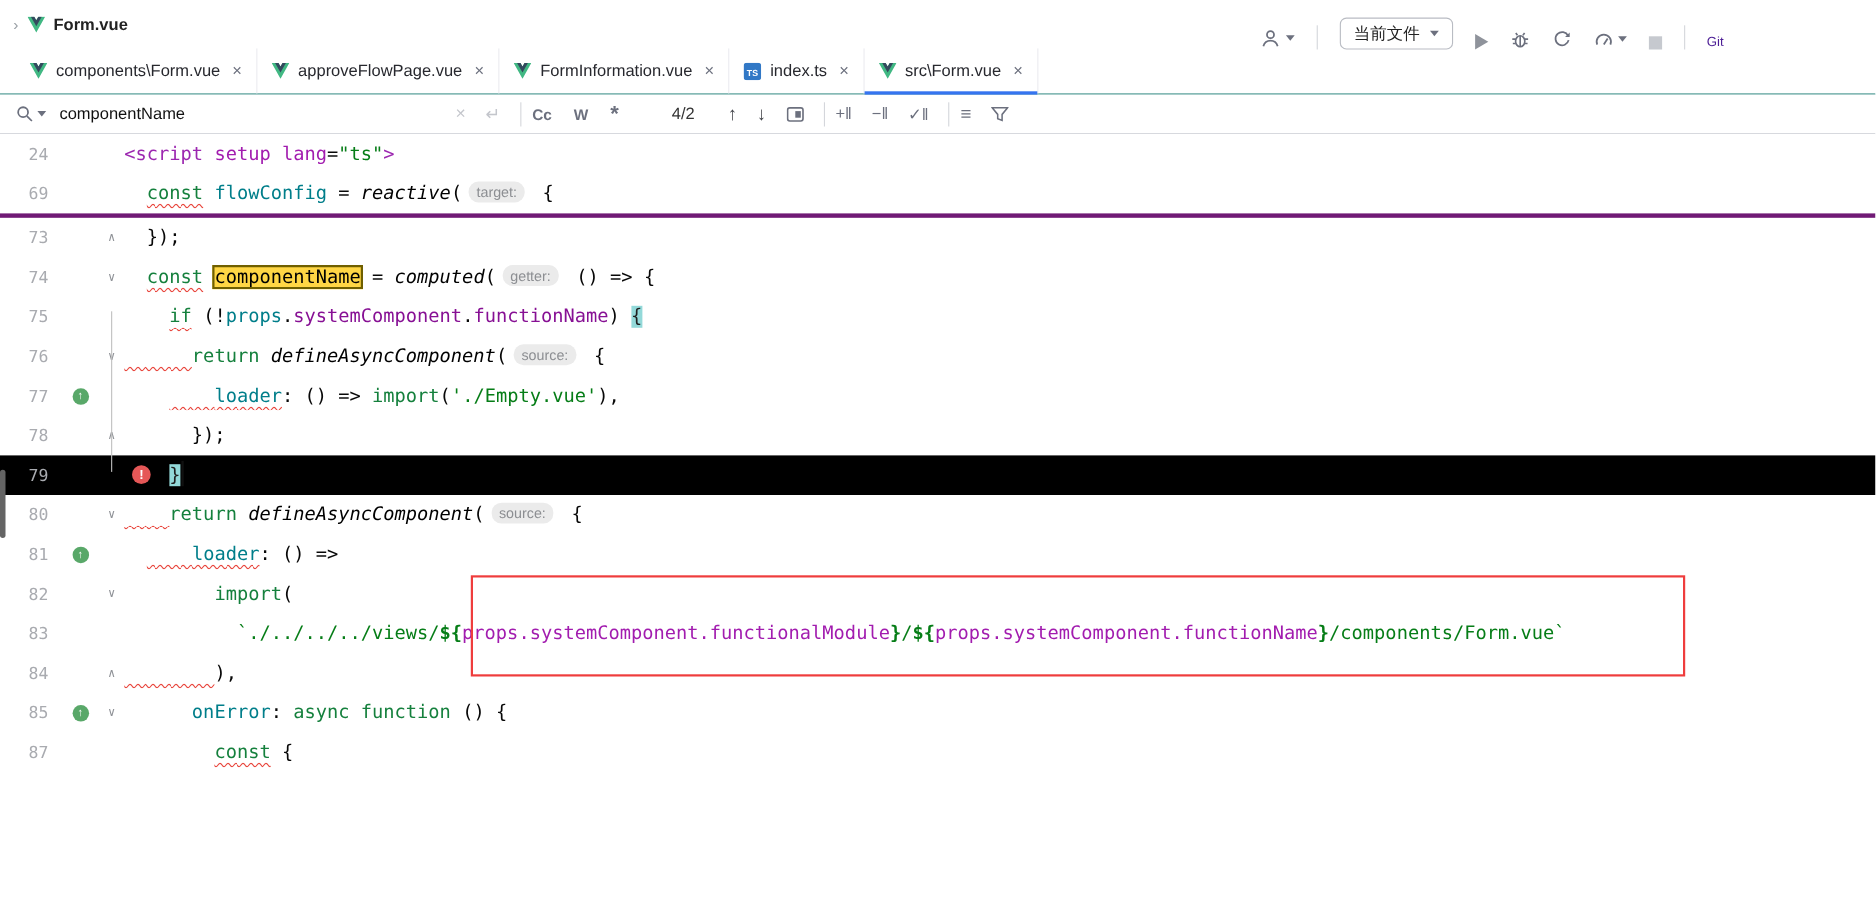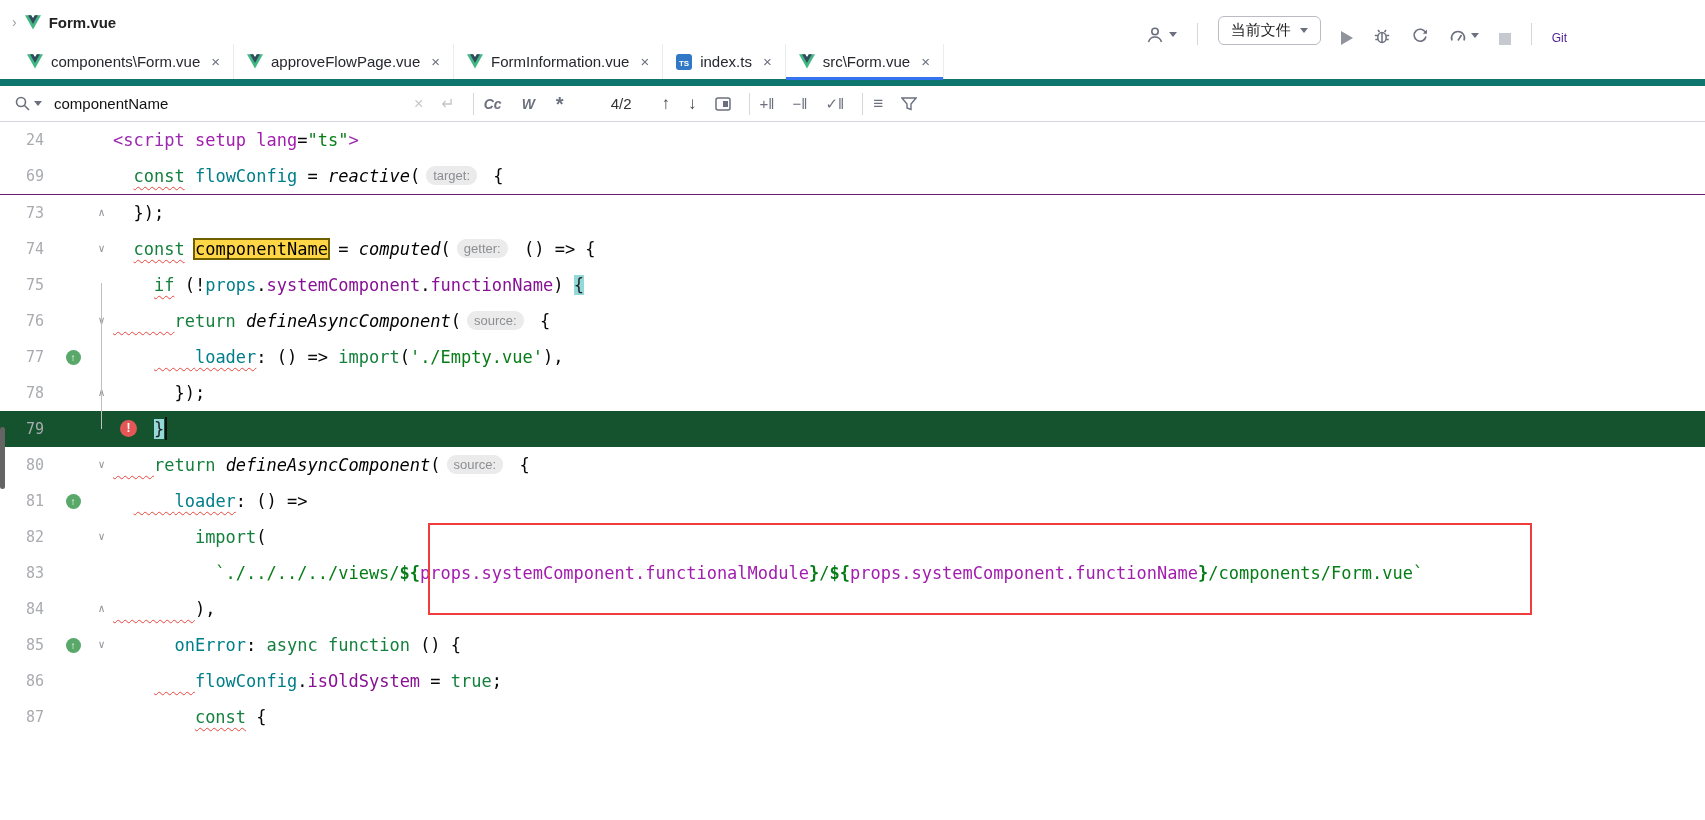--- a/index.html
+++ b/index.html
@@ -18,43 +18,43 @@
   .tb-right { margin-left:auto; display:flex; align-items:flex-end; gap:20px; padding-right:126px;margin-top:16px; }
   .icon-btn { display:flex; align-items:center; gap:4px; color:#6c707e; cursor:default; }
   .cdown { width:0; height:0; border-left:4px solid transparent; border-right:4px solid transparent; border-top:5px solid #6c707e; display:inline-block; }
   .vdiv { width:1px; height:22px; background:#d4d6db; }
   .pill { border:1px solid #b9bcc3; border-radius:6px; height:29px; display:flex; align-items:center; padding:0 12px; font-size:15px; gap:9px; color:#222; background:#fff; }
   .play { width:0; height:0; border-top:7px solid transparent; border-bottom:7px solid transparent; border-left:12px solid #8f939b; display:inline-block; }
   .stopsq { width:12px; height:12px; background:#c6c9cf; display:inline-block; }
   .git-label { font-size:12px; color:#4c1d95; }
 
   
-  .tabbar { height:42px; display:flex; align-items:stretch; padding-left:14px; border-bottom:7px solid #0f766e; background:#fff; }
+  .tabbar { height:42px; display:flex; align-items:stretch; padding-left:14px; border-bottom:1px solid #0f766e; background:#fff; }
   .tab { display:flex; align-items:center; gap:8px; padding:0 13px; font-size:15px; color:#27282e; border-right:1px solid #ebecf0; position:relative; white-space:nowrap; }
   .tab.active::after { content:""; position:absolute; left:0; right:0; bottom:-1px; height:3px; background:#3574f0; }
   .tab .close { color:#6c707e; font-size:15px; margin-left:3px; }
   .tab .ticon { display:flex; align-items:center; }
 
   
   .searchbar { height:36px; display:flex; align-items:center; border-bottom:1px solid #d3d5db; padding-left:14px; font-size:15px; background:#fff; }
   .sb-ico { display:flex; align-items:center; gap:3px; color:#6c707e; }
   .sq-text { width:360px; margin-left:12px; color:#111; font-size:15px; }
   .sb-dim { color:#c4c6cc; font-size:16px; margin-right:18px; }
-  .toggle { color:#6c707e; font-size:14px; font-weight:bold; margin-right:20px;font-style:italic; }
+  .toggle { color:#6c707e; font-size:14px; font-weight:bold; margin-right:20px; }
   .toggle.star { font-size:20px; line-height:10px; }
   .match-count { color:#333; margin-left:28px; margin-right:30px; }
   .nav-arrow { color:#43454a; font-size:17px; margin-right:18px; }
   .occ { color:#6c707e; font-size:15px; margin-right:18px; white-space:nowrap; }
   .sb-gap { width:10px; }
 
   
   .editor { position:relative; font-family:"DejaVu Sans Mono", monospace; font-size:17px; background:#fff; }
-  .sticky { border-bottom:1px solid #701a75; background:#fff; position:relative; z-index:2; }
+  .sticky { border-bottom:4px solid #701a75; background:#fff; position:relative; z-index:2; }
   .crow { display:flex; height:36px; line-height:36px; position:relative; }
-  .crow.current { background:#14532d;justify-content:space-between; }
+  .crow.current { background:#000000;justify-content:space-between; }
   .ln { flex:0 0 56px; text-align:right; padding-right:12px; color:#a9abb0; font-size:15px; }
   .g1 { flex:0 0 34px; display:flex; align-items:center; justify-content:center; }
   .g2 { flex:0 0 23px; display:flex; align-items:center; justify-content:center; color:#8f9297; font-size:11px; }
   .codetxt { white-space:pre; flex:1; }
 
   .gicon { width:15px; height:15px; border-radius:50%; background:#59a869; color:#fff; font-size:10px; line-height:15px; text-align:center; font-weight:bold; font-family:"Liberation Sans",sans-serif; }
   .erricon { position:absolute; left:120px; top:9px; width:17px; height:17px; border-radius:50%; background:#e55757; color:#fff; text-align:center; line-height:17px; font-size:12px; font-weight:bold; font-family:"Liberation Sans",sans-serif; z-index:3; }
 
   
   .tok { }
@@ -339,26 +339,20 @@
         <span class="ln">85</span>
         <span class="g1">
           <span class="gicon">↑</span>
         </span>
         <span class="g2">
           <span>∨</span>
         </span>
         <span class="codetxt"><span class="tok pln">      </span><span class="tok id">onError</span><span class="tok pln">: </span><span class="tok kw">async</span><span class="tok pln"> </span><span class="tok kw">function</span><span class="tok pln"> () {</span></span>
       </div>
       <div class="crow">
-        <span class="ln">86</span>
-        <span class="g1"></span>
-        <span class="g2"></span>
-        <span class="codetxt"><span class="tok pln">    </span><span class="tok pln sq">    </span><span class="tok id">flowConfig</span><span class="tok pln">.</span><span class="tok fld">isOldSystem</span><span class="tok pln"> = </span><span class="tok kw">true</span><span class="tok pln">;</span></span>
-      </div>
-      <div class="crow">
         <span class="ln">87</span>
         <span class="g1"></span>
         <span class="g2"></span>
         <span class="codetxt"><span class="tok pln">        </span><span class="tok kw sq">const</span><span class="tok pln"> {</span></span>
       </div>
     </div>
 </div>
 
 <div id="scope-line"></div>
 <div id="red-box"></div>

